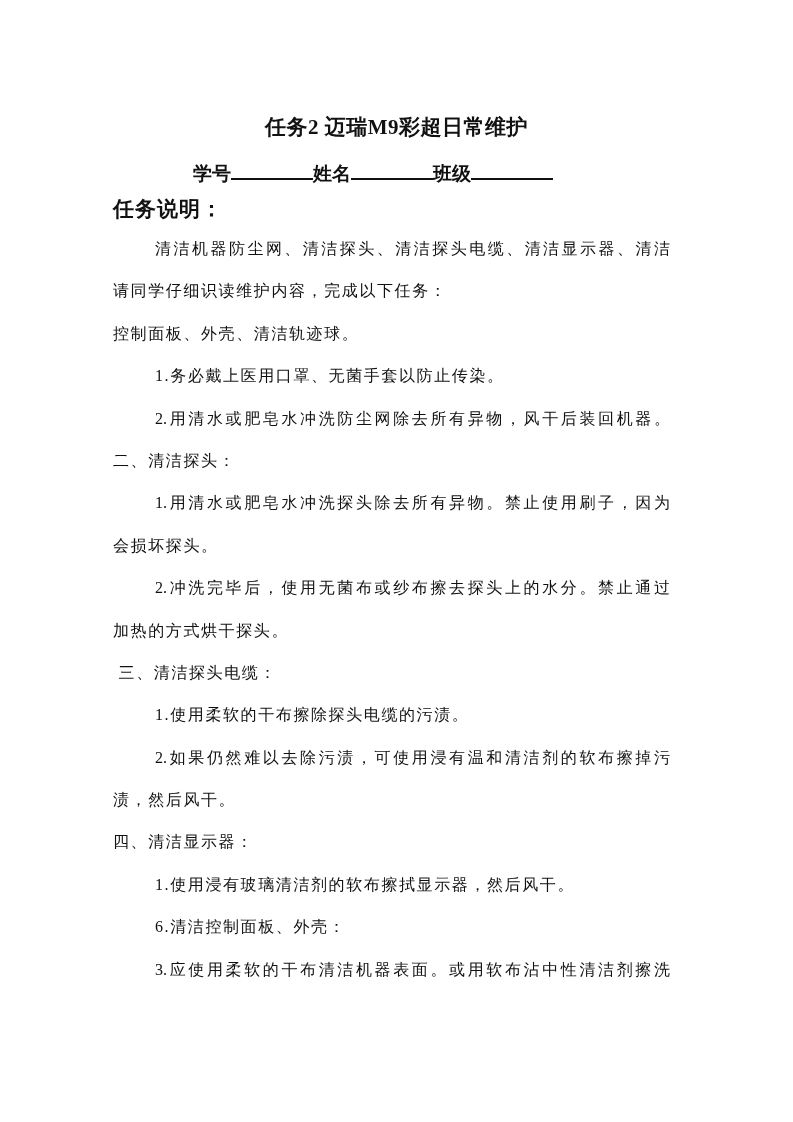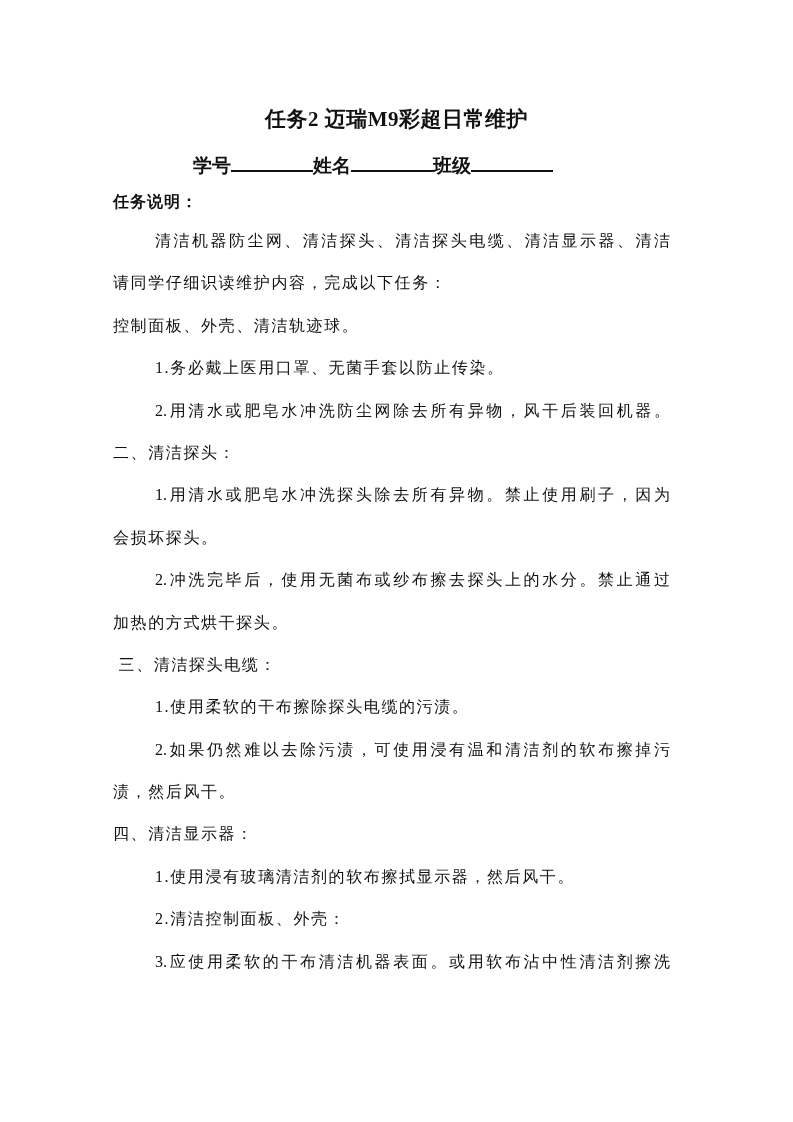--- a/index.html
+++ b/index.html
@@ -4,20 +4,21 @@
 <style>
   html, body { margin: 0; padding: 0; background: #ffffff; }
   .page {
     position: relative;
     width: 793px;
     height: 990px;
     background: #ffffff;
     color: #111111;
     font-family: "Liberation Serif", "DejaVu Serif", serif;
     overflow: hidden;
+    margin-top: 8px;
   }
   .title {
     position: absolute;
     top: 104px;
     left: 0;
     width: 100%;
     text-align: center;
     font-size: 21px;
     font-weight: bold;
     letter-spacing: 0.5px;
@@ -36,21 +37,21 @@
   .blank {
     display: inline-block;
     width: 82px;
     height: 17px;
     border-bottom: 2px solid #111111;
   }
   .task-heading {
     position: absolute;
     top: 188px;
     left: 113px;
-    font-size: 16px;
+    font-size: 21px;
     font-weight: bold;
     letter-spacing: 1px;
     line-height: 27px;
   }
   .body-text {
     position: absolute;
     top: 220px;
     left: 113px;
     width: 557px;
   }
@@ -98,19 +99,19 @@
       <div class="line indent full">1.用清水或肥皂水冲洗探头除去所有异物。禁止使用刷子，因为</div>
       <div class="line">会损坏探头。</div>
       <div class="line indent full">2.冲洗完毕后，使用无菌布或纱布擦去探头上的水分。禁止通过</div>
       <div class="line">加热的方式烘干探头。</div>
       <div class="line">&nbsp;三、清洁探头电缆：</div>
       <div class="line indent">1.使用柔软的干布擦除探头电缆的污渍。</div>
       <div class="line indent full">2.如果仍然难以去除污渍，可使用浸有温和清洁剂的软布擦掉污</div>
       <div class="line">渍，然后风干。</div>
       <div class="line">四、清洁显示器：</div>
       <div class="line indent">1.使用浸有玻璃清洁剂的软布擦拭显示器，然后风干。</div>
-      <div class="line indent">2.清洁控制面板、外壳：</div>
+      <div class="line indent">6.清洁控制面板、外壳：</div>
       <div class="line indent full">3.应使用柔软的干布清洁机器表面。或用软布沾中性清洁剂擦洗</div>
     </div>
 
   <div class="page-number">204</div>
 
 </div>
 
 </body></html>

